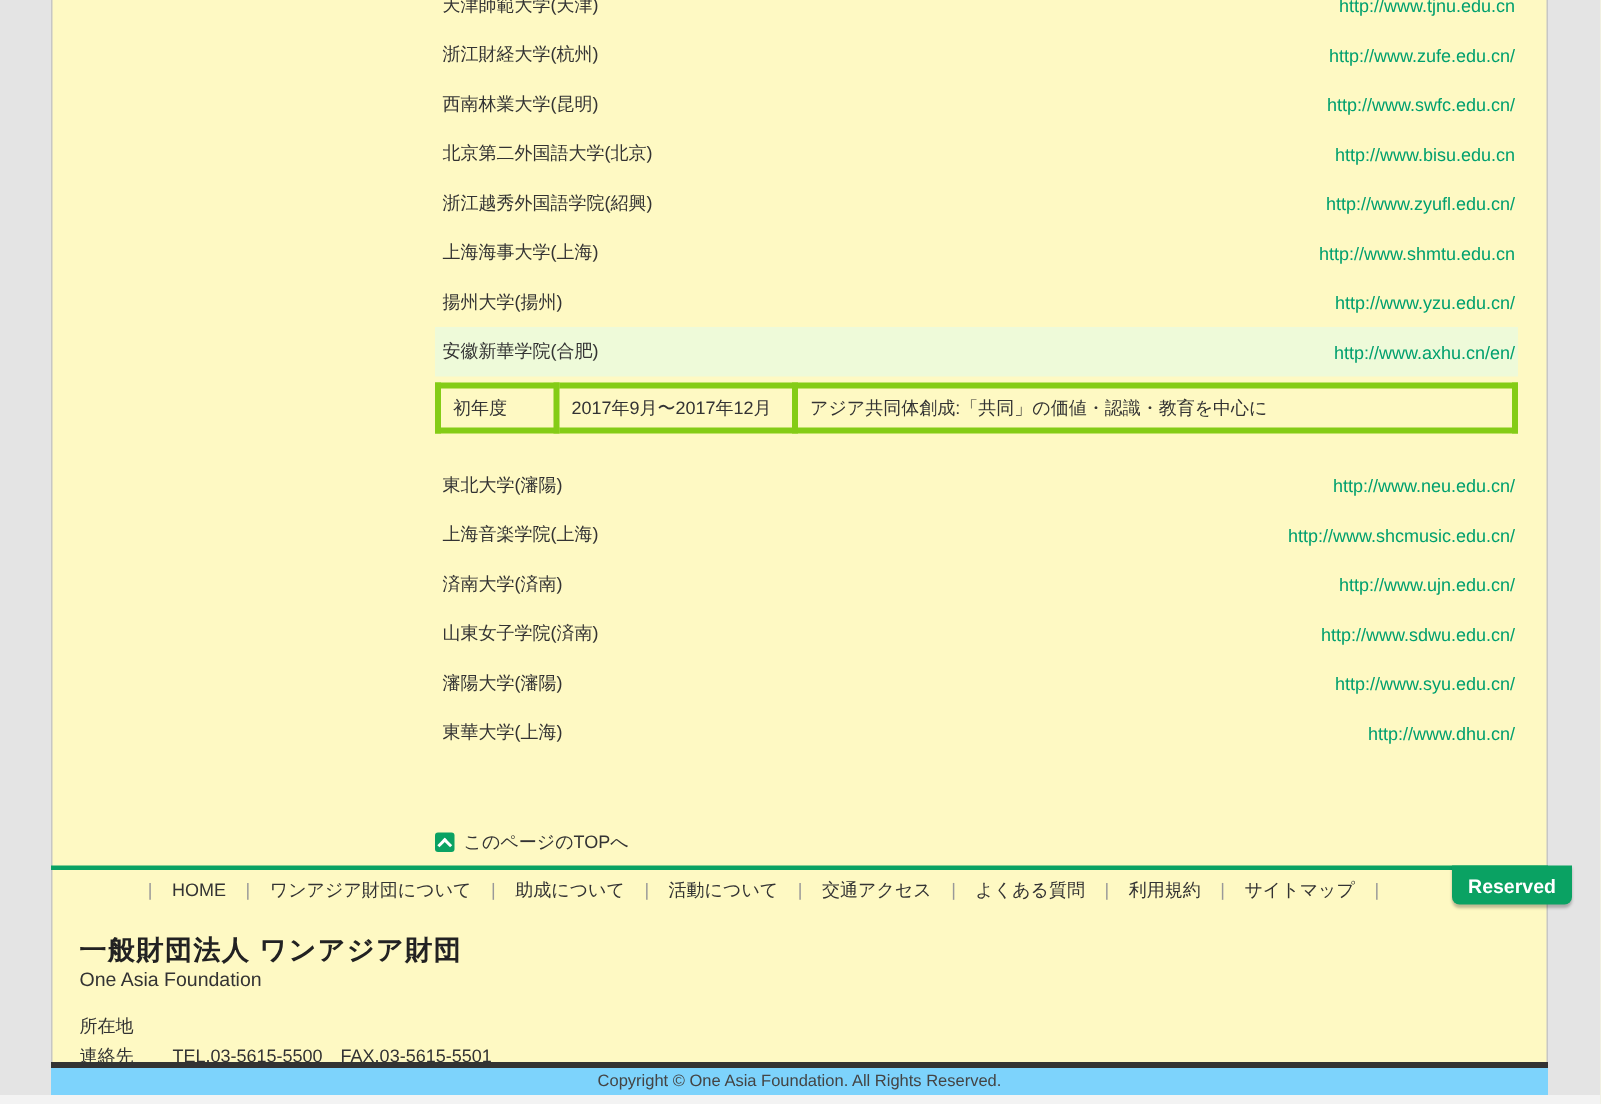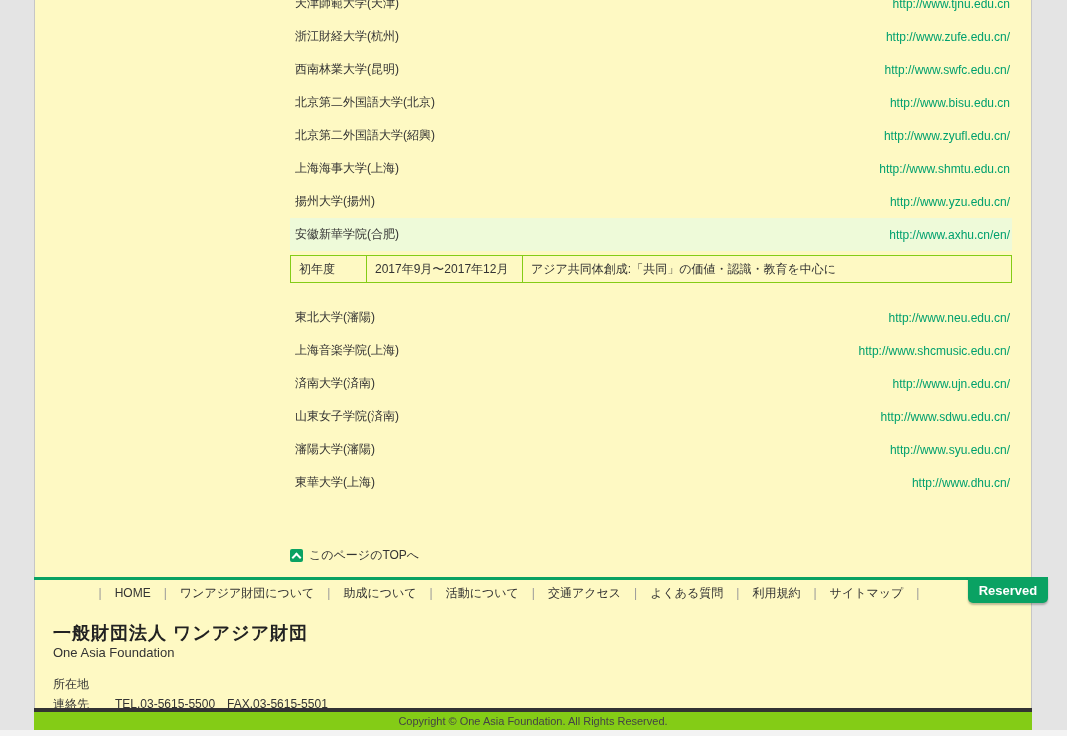--- a/index.html
+++ b/index.html
@@ -10,21 +10,21 @@
   
   .main-col{position:absolute;left:255px;top:0;width:722px;}
   .uni-list{margin:0;padding:0;}
   .uni-list.first{margin-top:-13px;}
   .uni-row{height:33px;display:flex;align-items:center;justify-content:space-between;}
   .uni-row.highlighted{background:var(--highlight,#eefad9);}
   .uni-name{font-size:12px;color:#333;padding-left:5px;white-space:nowrap;}
   .uni-url{font-size:12px;color:var(--link,#00a06e);text-decoration:none;padding-right:2px;white-space:nowrap;cursor:pointer;}
   
   .program-table{border-collapse:collapse;width:722px;margin-top:4px;}
-  .program-table td{border:1px solid #84cc16;height:26px;font-size:12px;color:#333;
+  .program-table td{border:4px solid #84cc16;height:26px;font-size:12px;color:#333;
         padding:0 6px 0 8px;white-space:nowrap;overflow:hidden;}
   .program-table td.c1{width:61px;}
   .program-table td.c2{width:141px;margin-left:28px;}
   .uni-list.second{margin-top:18px;}
   
   .top-link{margin-top:48px;display:flex;justify-content:flex-start;align-items:center;
         padding-right:4px;cursor:pointer;}
   .top-icon{width:13px;height:13px;background:var(--accent,#0aa263);border-radius:2px;
         display:inline-flex;align-items:center;justify-content:center;margin-right:6px;}
   .top-icon .chev{width:5px;height:5px;border-top:2px solid #fff;border-left:2px solid #fff;
@@ -43,21 +43,21 @@
   
   .footer-info{position:absolute;left:18px;top:622px;}
   .org-ja{font-size:18px;font-weight:bold;color:#222;line-height:22px;letter-spacing:1px;}
   .org-en{font-size:13px;color:#333;line-height:16px;margin-top:1px;}
   .info-rows{margin-top:13px;}
   .info-row{display:flex;font-size:12px;color:#333;line-height:20px;}
   .info-label{width:46px;}
   .info-value{margin-left:16px;white-space:pre;}
   
   .darkbar{position:absolute;left:34px;top:708px;width:998px;height:4px;background:#333;}
-  .copybar{position:absolute;left:34px;top:712px;width:998px;height:18px;background:#84cc16;
+  .copybar{position:absolute;left:34px;top:712px;width:998px;height:18px;background:#7dd3fc;
         font-size:11px;color:#444;text-align:center;line-height:18px;}
   .bottomstrip{position:absolute;left:0;top:730px;width:1067px;height:6px;background:#f3f3f3;}
 </style>
 </head>
 <body>
 
 <div class="screen">
   <div class="page">
 
     <div class="main-col">
@@ -76,21 +76,21 @@
     <span class="uni-name">西南林業大学(昆明)</span>
     <a class="uni-url">http://www.swfc.edu.cn/</a>
   </div>
 
   <div class="uni-row">
     <span class="uni-name">北京第二外国語大学(北京)</span>
     <a class="uni-url">http://www.bisu.edu.cn</a>
   </div>
 
   <div class="uni-row">
-    <span class="uni-name">北京第二外国語大学(紹興)</span>
+    <span class="uni-name">浙江越秀外国語学院(紹興)</span>
     <a class="uni-url">http://www.zyufl.edu.cn/</a>
   </div>
 
   <div class="uni-row">
     <span class="uni-name">上海海事大学(上海)</span>
     <a class="uni-url">http://www.shmtu.edu.cn</a>
   </div>
 
   <div class="uni-row">
     <span class="uni-name">揚州大学(揚州)</span>

